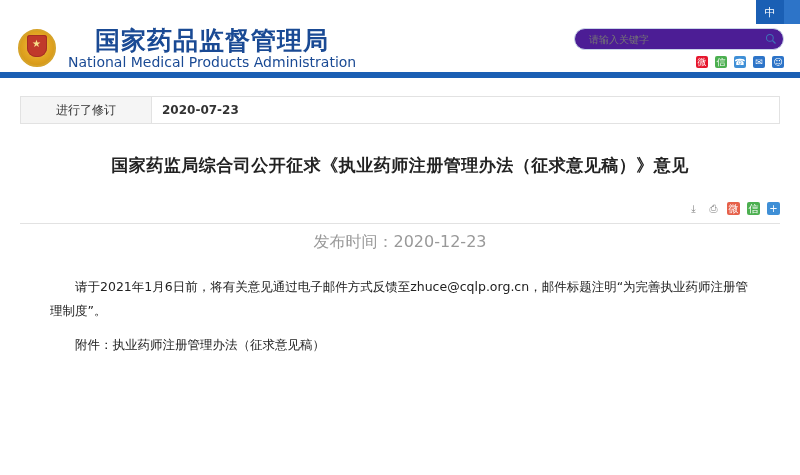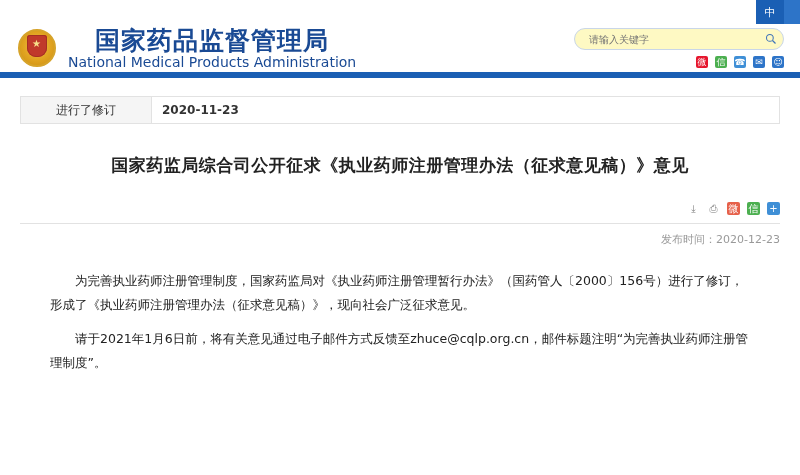--- a/index.html
+++ b/index.html
@@ -111,21 +111,21 @@
   .headright {
     position: absolute;
     right: 16px;
     top: 4px;
     width: 210px;
   }
   .searchbox {
     height: 22px;
     border: 1px solid #c9d6e8;
     border-radius: 11px;
-    background: #fef9c3;
+    background: #4c1d95;
     display: flex;
     align-items: center;
     padding: 0 6px 0 12px;
     box-sizing: border-box;
   }
   .searchbox input {
     border: none;
     outline: none;
     flex: 1;
     font-size: 10px;
@@ -227,22 +227,22 @@
     color: #fff;
   }
   .t-dl { color: #666; }
   .t-print { color: #666; }
   .t-red { background: #e6604a; }
   .t-green { background: #4caf50; }
   .t-blue { background: #3f8fd6; }
   .pubtime {
     width: 760px;
     margin: 8px auto 0 auto;
-    text-align: right;
-    font-size: 11px;
+    text-align: center;
+    font-size: 16px;
     color: #999;
   }
   .article {
     width: 700px;
     margin: 22px auto 0 auto;
     font-size: 12.5px;
     line-height: 24px;
     color: #222;
   }
   .article p {
@@ -286,33 +286,33 @@
     </div>
   </div>
 </div>
 
 <div class="navbar"></div>
 
 <table class="info">
   <tbody>
   <tr>
     <td class="lbl">进行了修订</td>
-    <td class="val" colspan="3">2020-11-23</td>
+    <td class="val" colspan="3">2020-07-23</td>
   </tr>
 </tbody>
   </table>
 
 <div class="doctitle">国家药监局综合司公开征求《执业药师注册管理办法（征求意见稿）》意见</div>
 
 <div class="toolrow">
   <span class="ticon t-dl">⤓</span>
   <span class="ticon t-print">⎙</span>
   <span class="ticon sq t-red">微</span>
   <span class="ticon sq t-green">信</span>
   <span class="ticon sq t-blue">+</span>
 </div>
 
 <div class="pubtime">发布时间：2020-12-23</div>
 
 <div class="article">
-  <p>为完善执业药师注册管理制度，国家药监局对《执业药师注册管理暂行办法》（国药管人〔2000〕156号）进行了修订，形成了《执业药师注册管理办法（征求意见稿）》，现向社会广泛征求意见。</p>
   <p>请于2021年1月6日前，将有关意见通过电子邮件方式反馈至zhuce@cqlp.org.cn，邮件标题注明“为完善执业药师注册管理制度”。</p>
+  <p>附件：执业药师注册管理办法（征求意见稿）</p>
 </div>
 
 </body></html>

